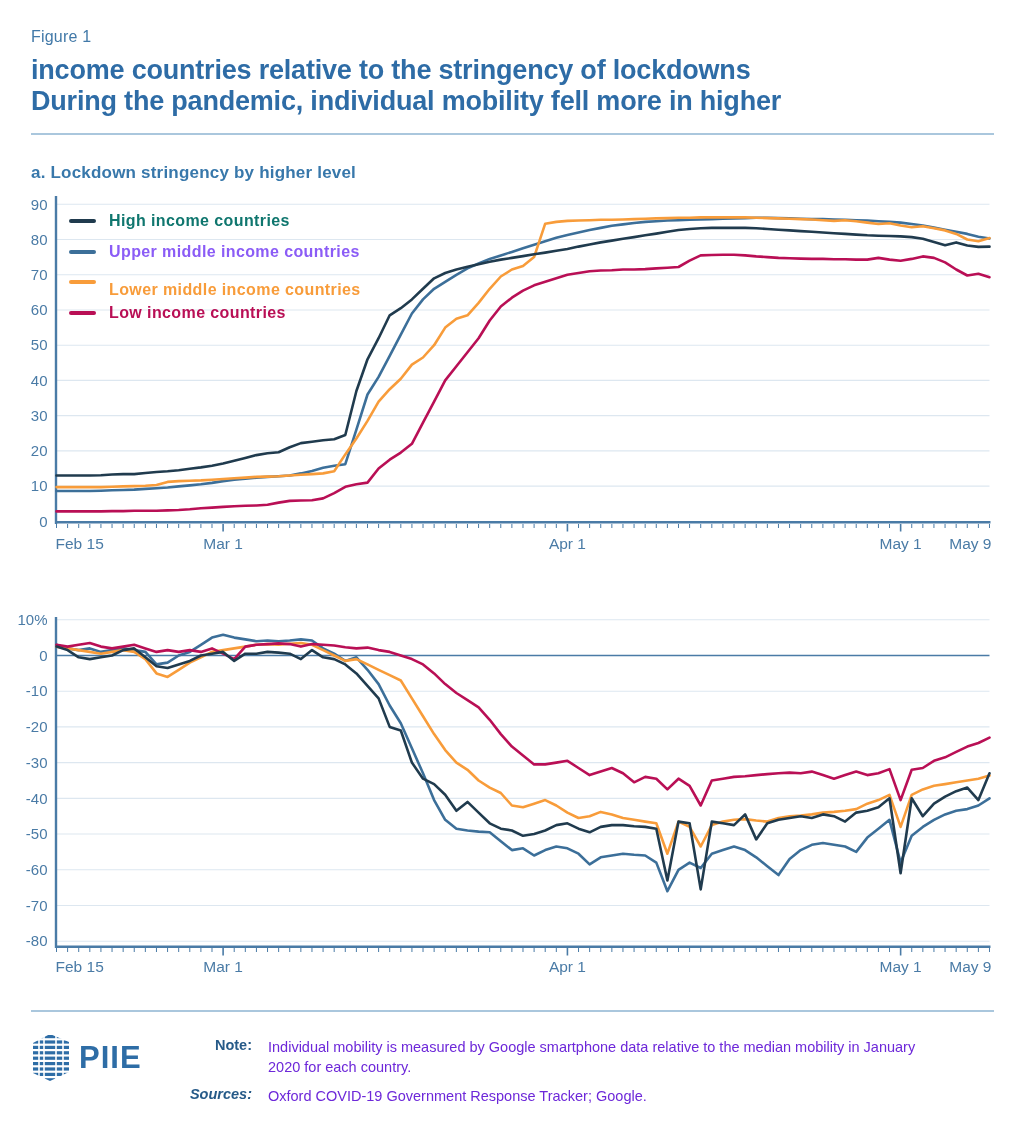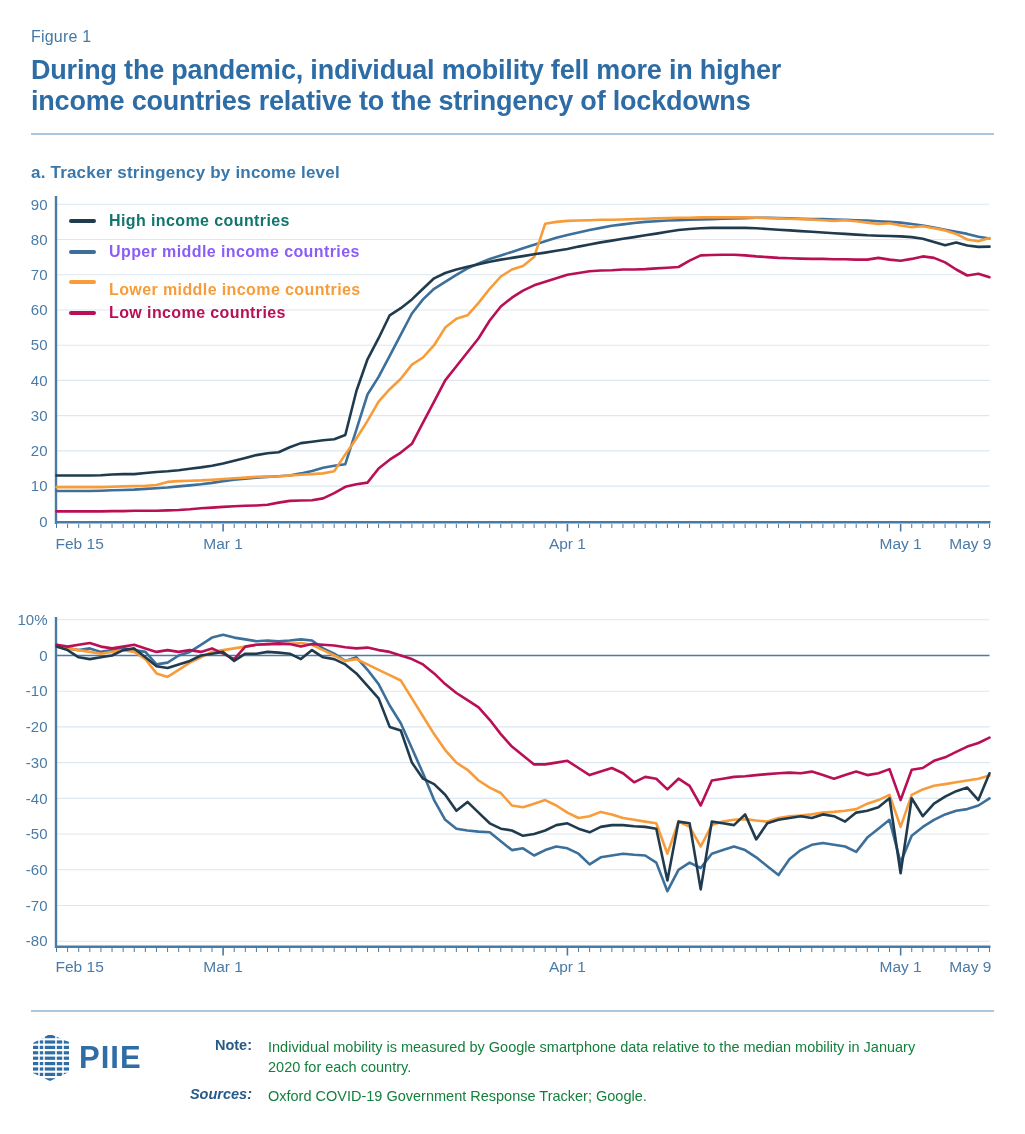--- a/index.html
+++ b/index.html
@@ -11,39 +11,39 @@
              font-weight:700;color:#2e6ca6;letter-spacing:-.2px;}
   .rule{left:31px;width:963px;height:2px;background:#aac7dd;}
   .panel-heading{left:31px;font-size:17px;font-weight:700;color:#3878ab;letter-spacing:.2px;}
   #chart-svg{position:absolute;left:0;top:0;}
   .lg-row{position:absolute;left:69px;height:20px;display:flex;align-items:center;}
   .sw{display:inline-block;width:27px;height:4px;border-radius:2px;margin-right:13px;}
   .lg-label{font-size:16px;font-weight:700;letter-spacing:.4px;white-space:nowrap;}
   .logo{left:31px;top:1034px;display:flex;align-items:center;}
   .logo-text{font-size:31px;font-weight:700;color:#2e6da6;letter-spacing:1px;margin-left:8px;}
   .foot-label{width:112px;left:140px;text-align:right;font-size:14.5px;font-weight:700;color:#265a88;}
-  .foot-text{left:268px;width:690px;font-size:14.5px;line-height:20px;color:#15803d;}
+  .foot-text{left:268px;width:690px;font-size:14.5px;line-height:20px;color:#6d28d9;}
   .note-body{width:660px;}
   .italic{font-style:italic;}
 </style>
 </head>
 <body>
 
 <div class="page">
 
   <div class="abs kicker">Figure 1</div>
 
   <div class="abs fig-title">
+    <div>income countries relative to the stringency of lockdowns</div>
     <div>During the pandemic, individual mobility fell more in higher</div>
-    <div>income countries relative to the stringency of lockdowns</div>
   </div>
 
   <div class="abs rule" style="top:133px"></div>
 
-  <div class="abs panel-heading" style="top:163px">a. Tracker stringency by income level</div>
+  <div class="abs panel-heading" style="top:163px">a. Lockdown stringency by higher level</div>
 
   <svg id="chart-svg" width="1025" height="1134">
       <g>
         <text x="47.5" y="526.5" text-anchor="end" font-size="15" fill="#4a7ba6">0</text>
         <line x1="56.5" y1="486.0799999999999" x2="989.4879999999999" y2="486.0799999999999" stroke="#dde7f0" stroke-width="1.1"></line>
         <text x="47.5" y="491.2799999999999" text-anchor="end" font-size="15" fill="#4a7ba6">10</text>
         <line x1="56.5" y1="450.85999999999996" x2="989.4879999999999" y2="450.85999999999996" stroke="#dde7f0" stroke-width="1.1"></line>
         <text x="47.5" y="456.05999999999995" text-anchor="end" font-size="15" fill="#4a7ba6">20</text>
         <line x1="56.5" y1="415.64" x2="989.4879999999999" y2="415.64" stroke="#dde7f0" stroke-width="1.1"></line>
         <text x="47.5" y="420.84" text-anchor="end" font-size="15" fill="#4a7ba6">30</text>

